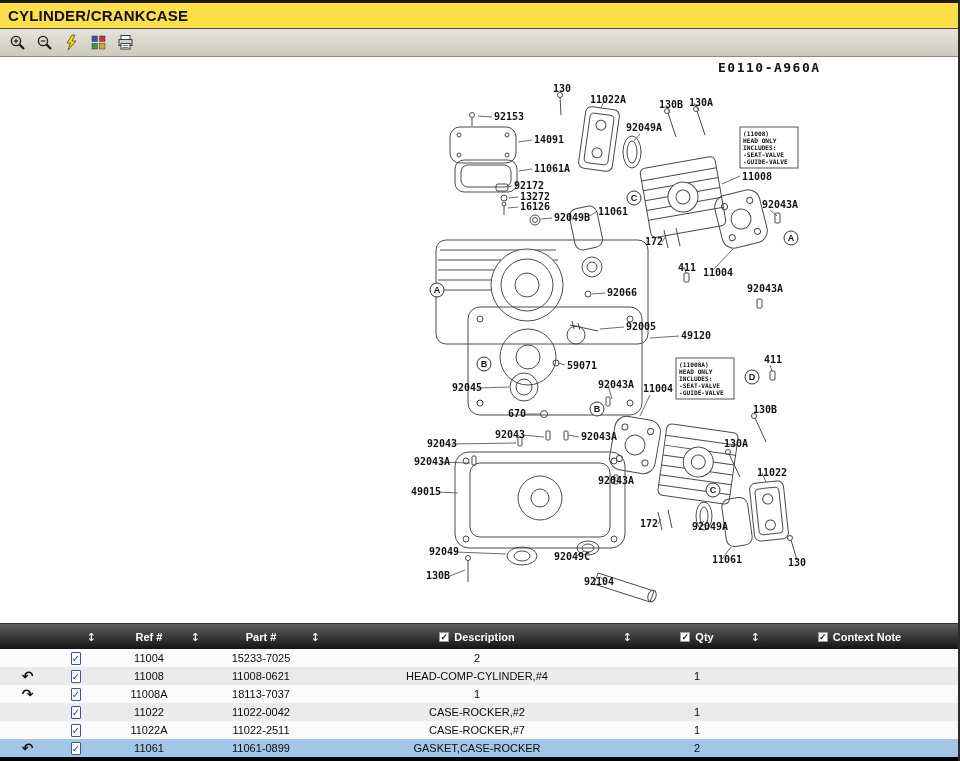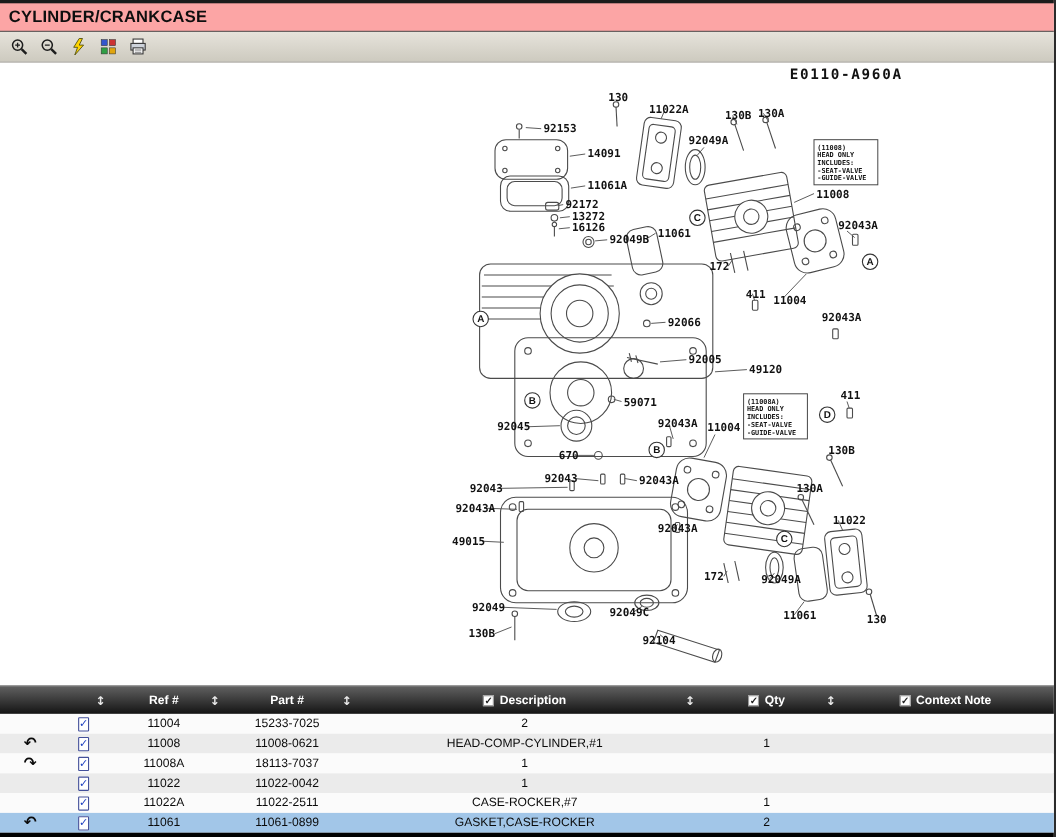--- a/index.html
+++ b/index.html
@@ -1,20 +1,20 @@
 <!DOCTYPE html>
 <html><head>
 <meta charset="utf-8">
 <style>
   * { margin:0; padding:0; box-sizing:border-box; }
   html,body { width:960px; height:761px; }
   body { font-family:"Liberation Sans", sans-serif; background:#fff; overflow:hidden; }
   .window { width:960px; height:761px; display:flex; flex-direction:column; border-right:2px solid #2b2b2b; }
 
-  .titlebar { height:29px; background:#fca5a5; border-top:3px solid #1b1b1b; border-bottom:1px solid #4a4a4a;
+  .titlebar { height:29px; background:#fde047; border-top:3px solid #1b1b1b; border-bottom:1px solid #4a4a4a;
               display:flex; align-items:center; padding:0 8px; flex:0 0 auto; }
   .titlebar h1 { font-size:15px; font-weight:bold; color:#0e0e0e; letter-spacing:.2px; }
 
   .toolbar { height:28px; background:linear-gradient(#e6e3db,#cdcabf); border-bottom:1px solid #8d8b82;
              display:flex; align-items:center; gap:7px; padding:0 7px; flex:0 0 auto; }
   .tool { width:20px; height:20px; display:inline-flex; align-items:center; justify-content:center; cursor:pointer; }
 
   .diagram { position:relative; flex:1 1 auto; background:#fff; overflow:hidden; }
   .diagram svg { display:block; }
   text.lbl  { font:bold 10px "DejaVu Sans Mono", monospace; fill:#121212; }
@@ -426,37 +426,38 @@
         <div>11004</div>
         <div>15233-7025</div>
         <div>2</div>
         <div></div>
       </div>
       <div class="row grid7 shade">
         <div><span class="acticon">↶</span></div>
         <div><span class="rcheck">✓</span></div>
         <div>11008</div>
         <div>11008-0621</div>
-        <div>HEAD-COMP-CYLINDER,#1</div>
+        <div>HEAD-COMP-CYLINDER,#4</div>
         <div>1</div>
         <div></div>
       </div>
       <div class="row grid7">
         <div><span class="acticon">↷</span></div>
         <div><span class="rcheck">✓</span></div>
         <div>11008A</div>
         <div>18113-7037</div>
         <div>1</div>
         <div></div>
       </div>
       <div class="row grid7 shade">
         <div></div>
         <div><span class="rcheck">✓</span></div>
         <div>11022</div>
         <div>11022-0042</div>
+        <div>CASE-ROCKER,#2</div>
         <div>1</div>
         <div></div>
       </div>
       <div class="row grid7">
         <div></div>
         <div><span class="rcheck">✓</span></div>
         <div>11022A</div>
         <div>11022-2511</div>
         <div>CASE-ROCKER,#7</div>
         <div>1</div>

